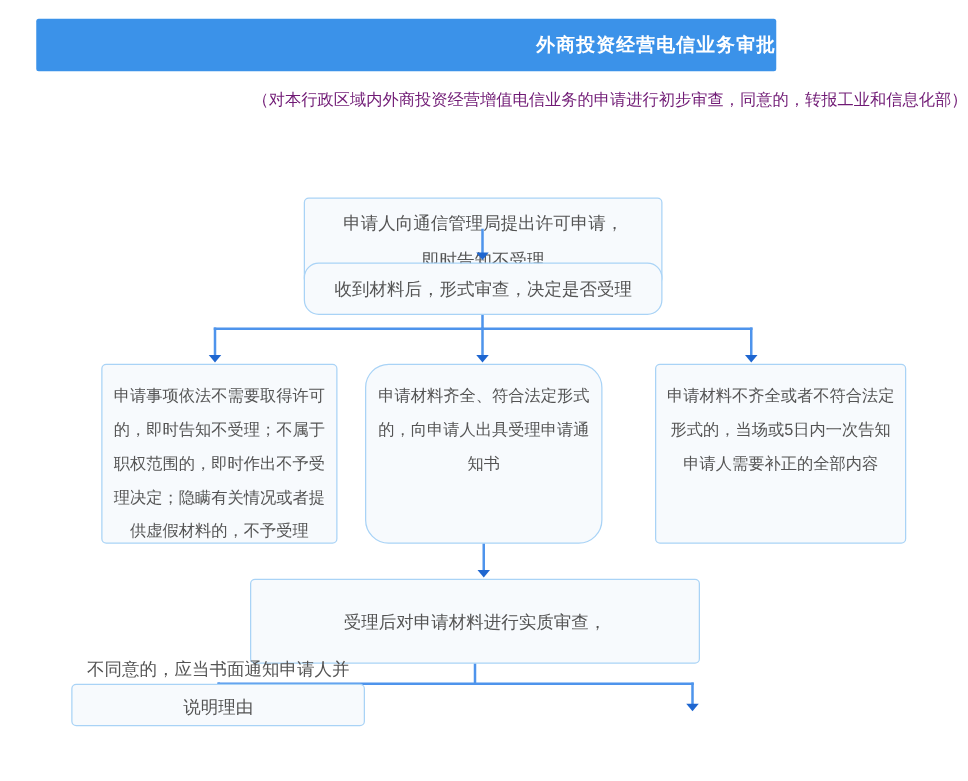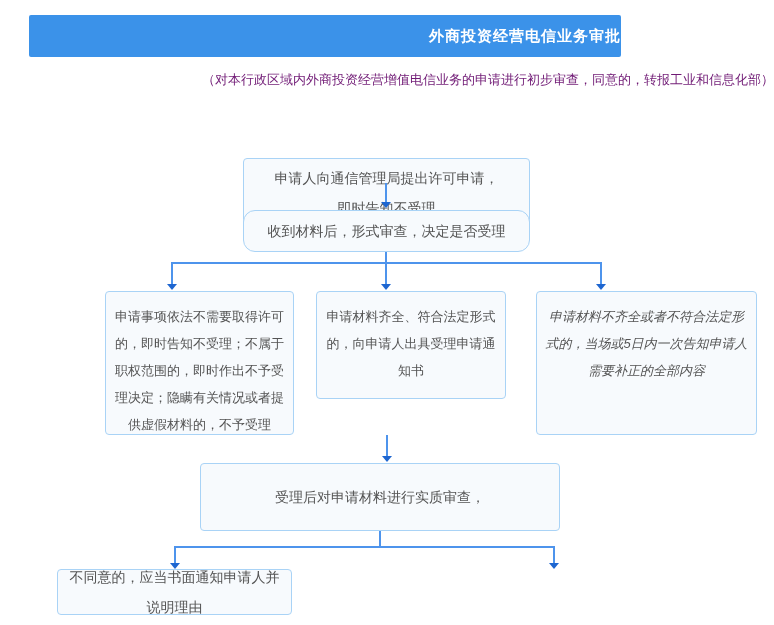--- a/index.html
+++ b/index.html
@@ -21,21 +21,21 @@
     position:absolute;box-sizing:border-box;
     background:var(--box-bg,#F7FAFD);
     border:1px solid var(--box-border,#A9D3F6);
     border-radius:4px;color:var(--box-text,#545454);
     font-size:14px;line-height:30px;text-align:center;
     display:flex;flex-direction:column;align-items:center;justify-content:center;
     padding:0 6px;
   }
   .node.tall{
     justify-content:flex-start;padding:11px 8px 0;
-    font-size:13px;line-height:27px;margin-left:24px;
+    font-size:13px;line-height:27px;
   }
   .vline{position:absolute;width:2px;background:var(--line,#4E94EC);}
   .hline{position:absolute;height:2px;background:var(--line,#4E94EC);}
   .ahead{
     position:absolute;width:0;height:0;
     border-left:5px solid transparent;border-right:5px solid transparent;
     border-top:6px solid var(--arrow,#1E66D0);
   }
 </style>
 </head>
@@ -67,40 +67,40 @@
   <div class="vline" style="left:385px;top:262px;height:23px;"></div>
   <div class="vline" style="left:600px;top:262px;height:23px;"></div>
   <div class="ahead" style="left:167px;top:284px;"></div>
   <div class="ahead" style="left:381px;top:284px;"></div>
   <div class="ahead" style="left:596px;top:284px;"></div>
 
   <div class="node tall" style="left:81px;top:291px;width:189px;height:144px;">
     <span>申请事项依法不需要取得许可的，即时告知不受理；不属于职权范围的，即时作出不予受理决定；隐瞒有关情况或者提供虚假材料的，不予受理</span>
   </div>
 
-  <div class="node tall" style="left:292px;top:291px;width:190px;height:108px;">
+  <div class="node tall" style="left:292px;top:291px;width:190px;height:144px;border-radius:19px;">
     <span>申请材料齐全、符合法定形式的，向申请人出具受理申请通知书</span>
   </div>
 
-  <div class="node tall" style="left:512px;top:291px;width:221px;height:144px;font-style:italic;">
+  <div class="node tall" style="left:524px;top:291px;width:201px;height:144px;">
     <span>申请材料不齐全或者不符合法定形式的，当场或5日内一次告知申请人需要补正的全部内容</span>
   </div>
 
   <div class="vline" style="left:386px;top:435px;height:22px;"></div>
   <div class="ahead" style="left:382px;top:456px;"></div>
 
   <div class="node" style="left:200px;top:463px;width:360px;height:68px;">
     <span>受理后对申请材料进行实质审查，</span>
   </div>
 
   <div class="vline" style="left:379px;top:531px;height:17px;"></div>
   <div class="hline" style="left:174px;top:546px;width:381px;"></div>
   <div class="vline" style="left:174px;top:546px;height:18px;"></div>
   <div class="vline" style="left:553px;top:546px;height:18px;"></div>
   <div class="ahead" style="left:170px;top:563px;"></div>
   <div class="ahead" style="left:549px;top:563px;"></div>
 
-  <div class="node" style="left:57px;top:569px;width:235px;height:46px;">
+  <div class="node" style="left:57px;top:547px;width:235px;height:34px;justify-content:flex-end;">
     <span>不同意的，应当书面通知申请人并说明理由</span>
   </div>
 
 
 </div>
 
 </body></html>

